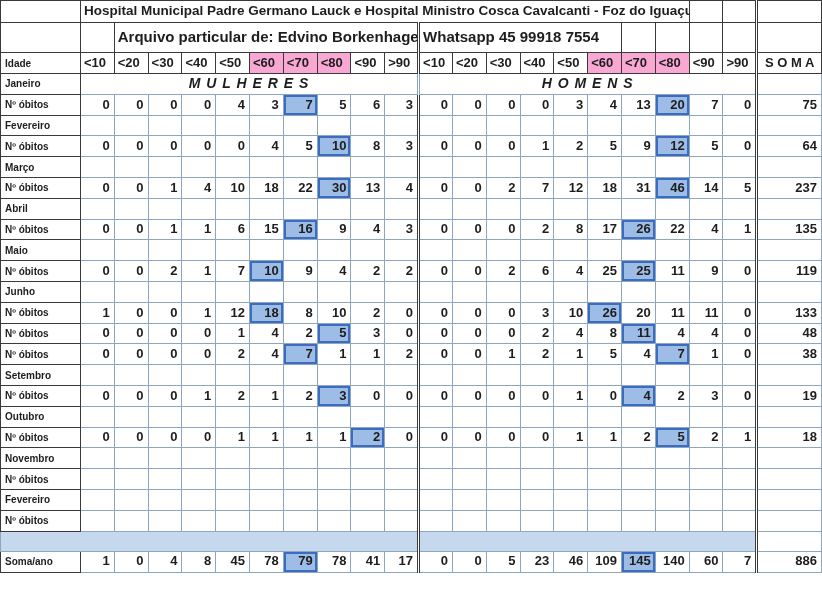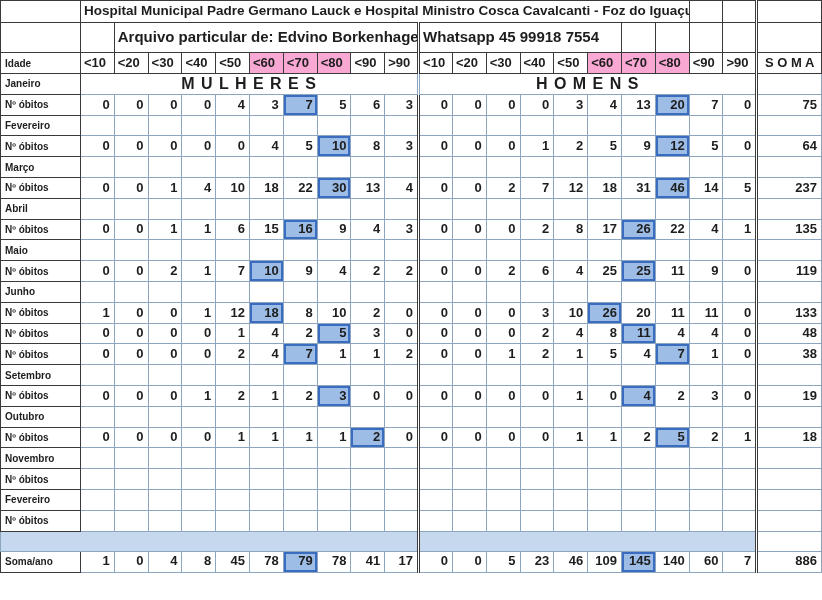--- a/index.html
+++ b/index.html
@@ -22,21 +22,21 @@
   td.men-start{border-left:3px double #3a3a3a;}
   td.soma-col{border-left:3px double #3a3a3a;}
   td.pink{background:#f9a8d4;}
   td.hl{background:#9dbde6;box-shadow:inset 0 0 0 2px #3a6cc0;}
   td.band-cell{background:#c5d8ee;}
   tr.r-title td{height:21px;font-size:13.5px;}
   tr.r-sub td{height:29px;font-size:15px;}
   tr.r-ages td{height:20px;}
   tr.r-band td{height:19px;}
   tr.r-total td{height:20px;}
-  td.sec-label{text-align:center;letter-spacing:1px;font-size:16px;border-color:#8ca6c0;}
+  td.sec-label{text-align:center;letter-spacing:1px;font-size:14px;border-color:#8ca6c0;font-style:italic;}
   td.soma-head{text-align:center;}
 </style>
 </head>
 <body>
 
 <table>
   <colgroup>
     <col style="width:78px">
     <col span="20" style="width:33px">
     <col style="width:63px">

